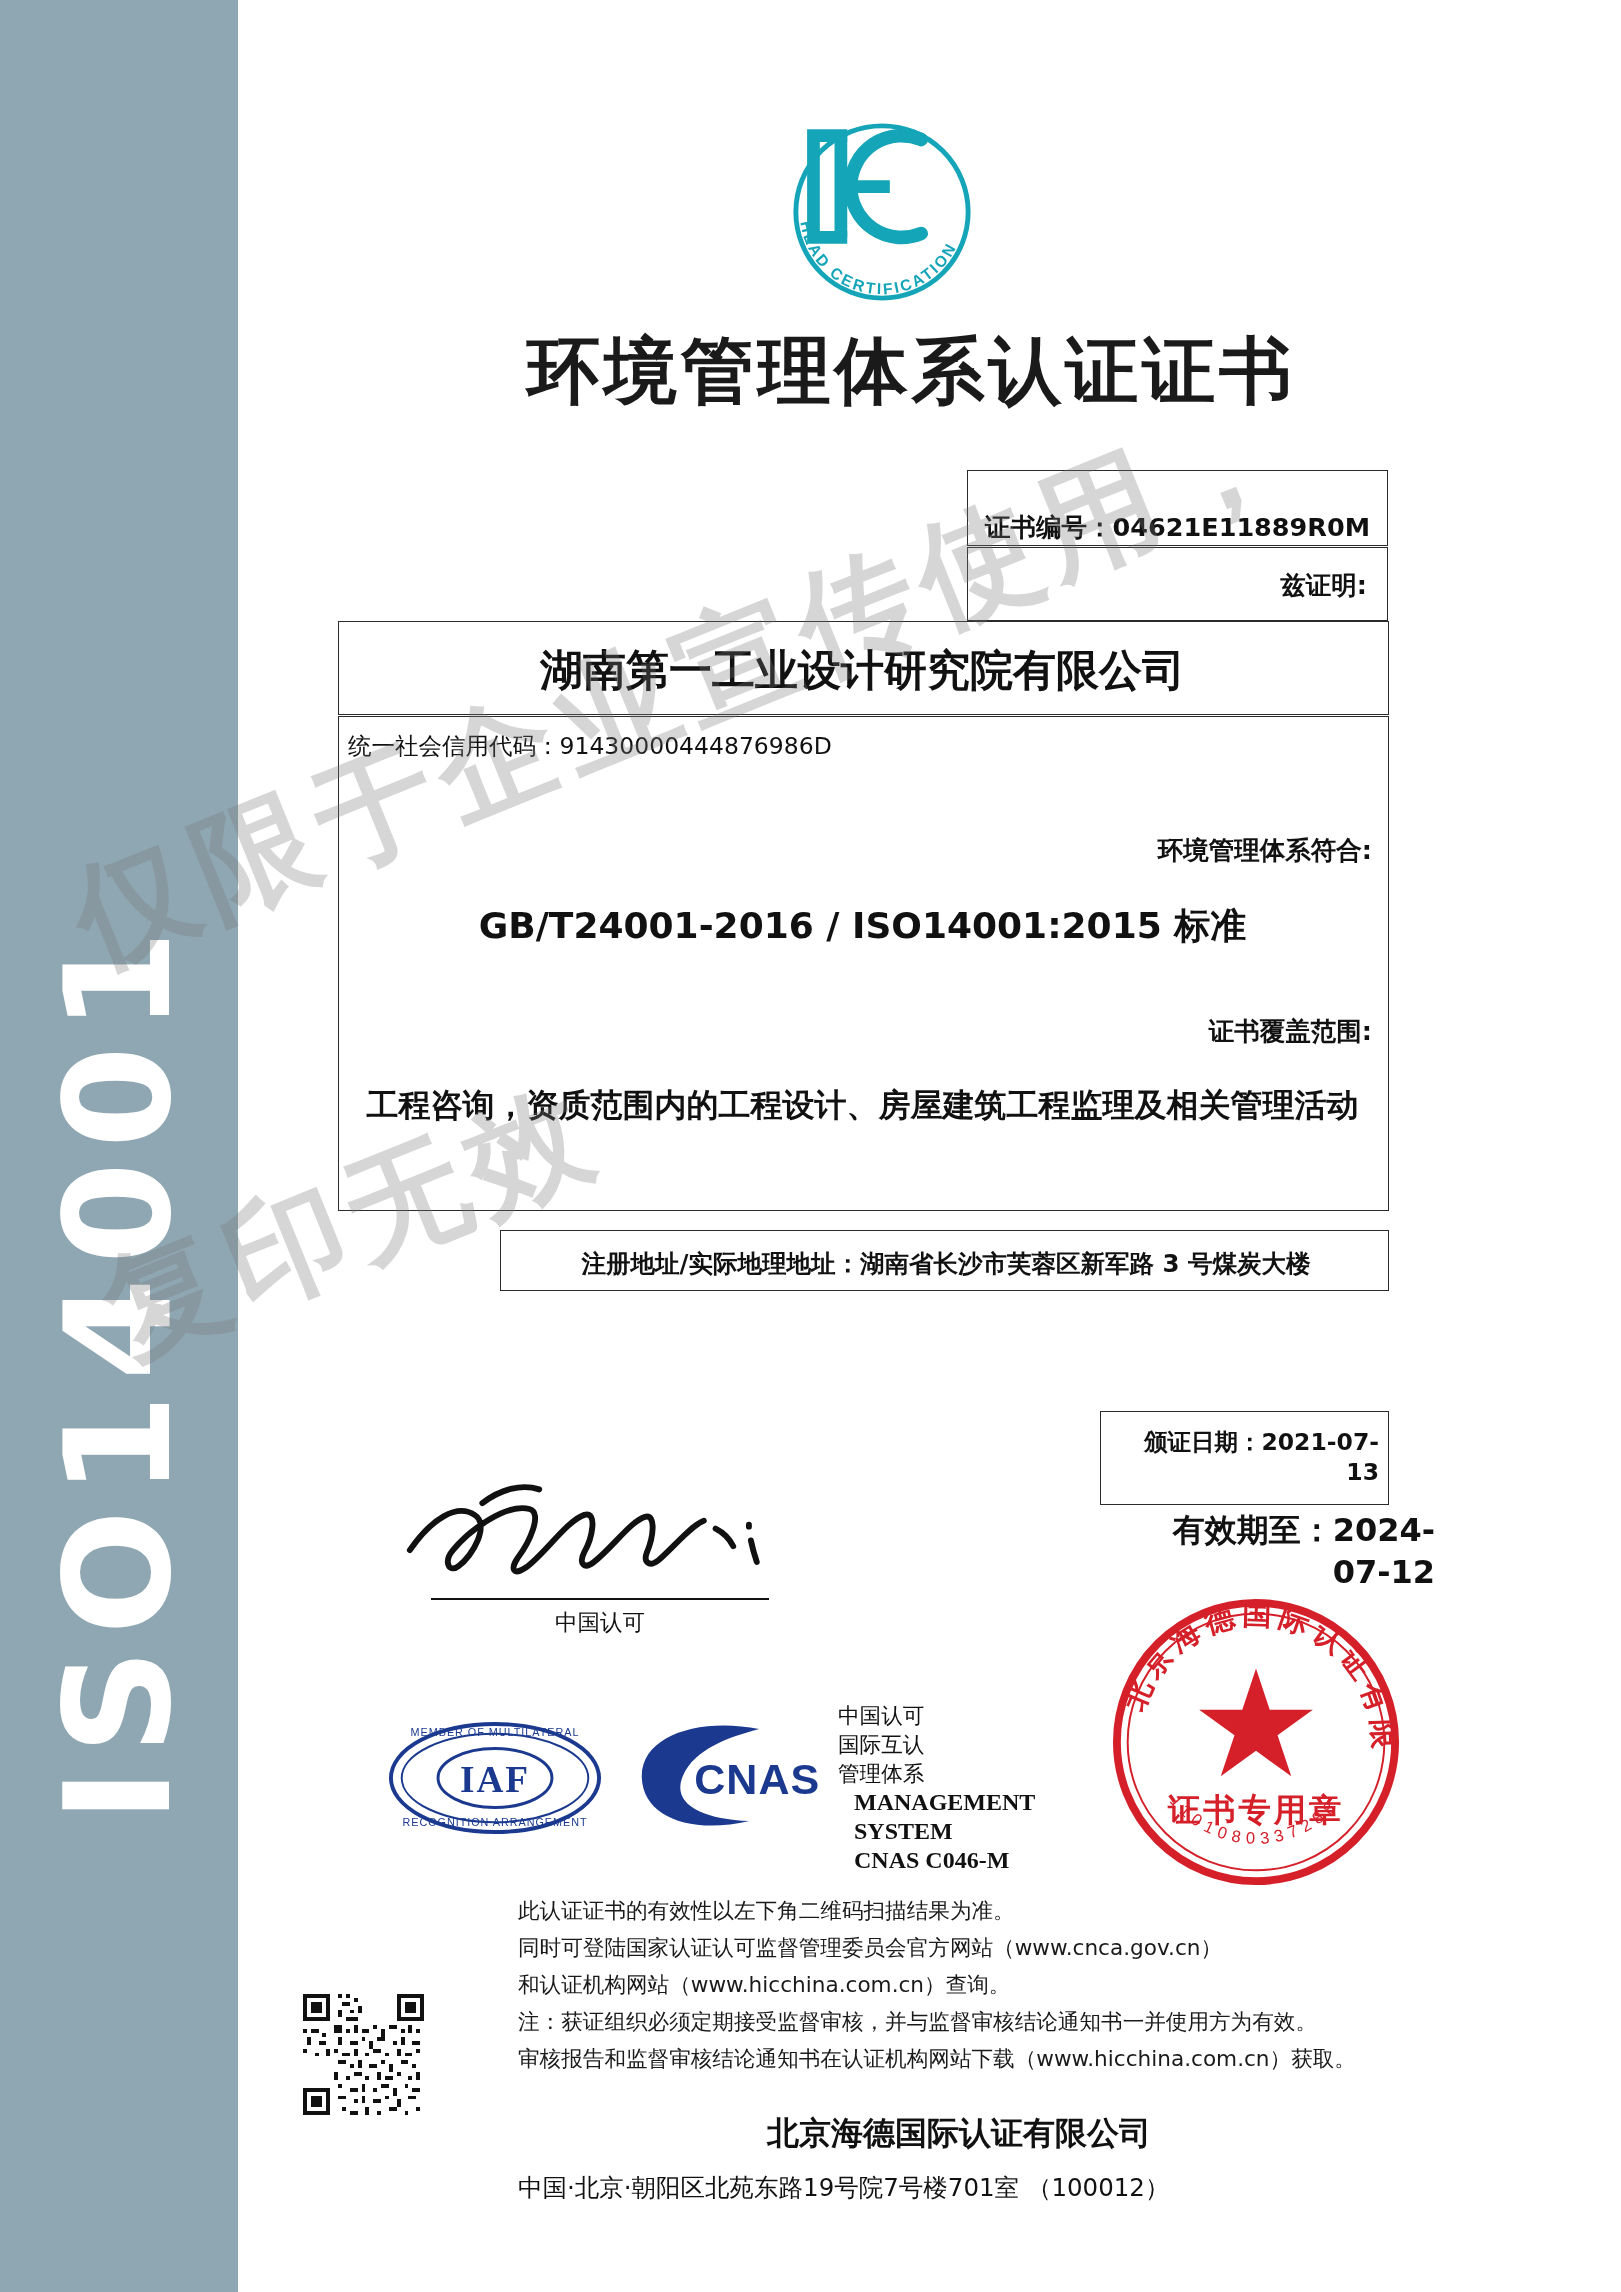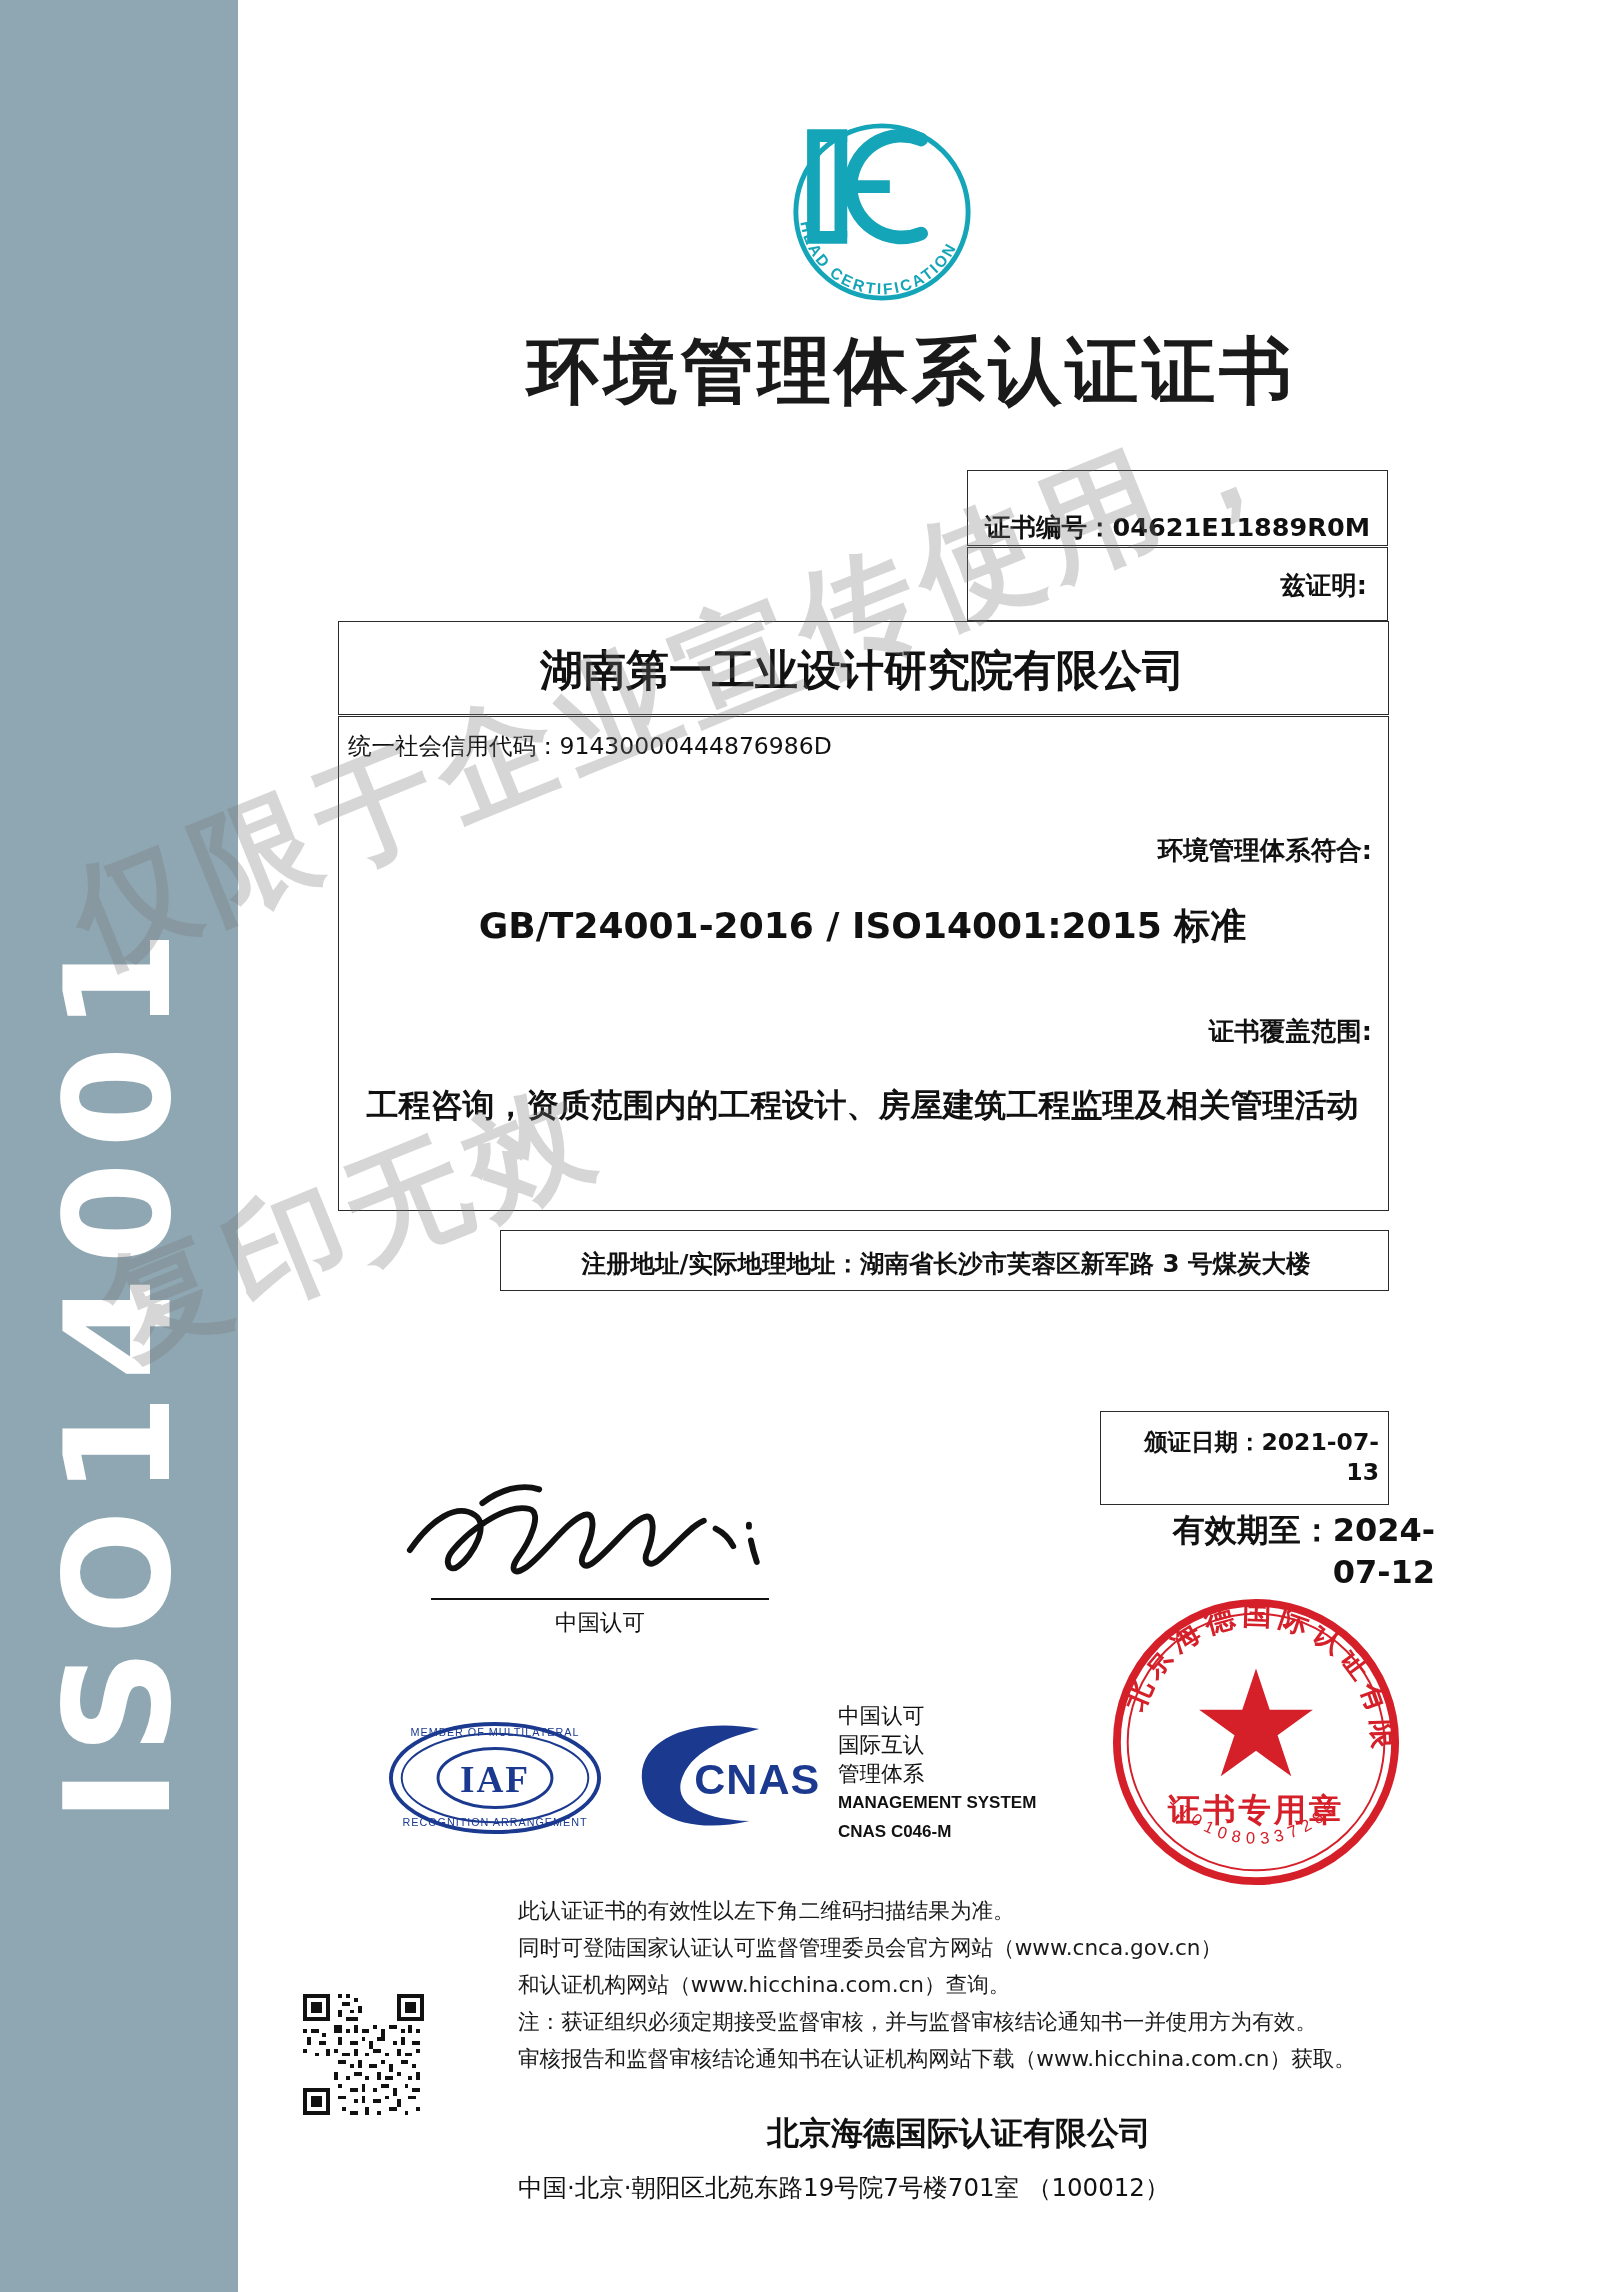--- a/index.html
+++ b/index.html
@@ -189,23 +189,24 @@
     position: absolute;
     left: 838px;
     top: 1701px;
     width: 294px;
     font-family: "DejaVu Sans", sans-serif;
     color: #111;
     font-size: 21.6px;
     line-height: 29px;
   }
   .cnas-text .en {
-    font-family: Liberation Sans, sans-serif;
+    font-family: Liberation Serif, serif;
     font-weight: bold;
-    font-size: 17px;
+    font-size: 24px;
+    margin-left: 16px;
   }
   
   .seal {
     position: absolute;
     left: 1112px;
     top: 1598px;
     width: 289px;
     height: 289px;
   }
   

